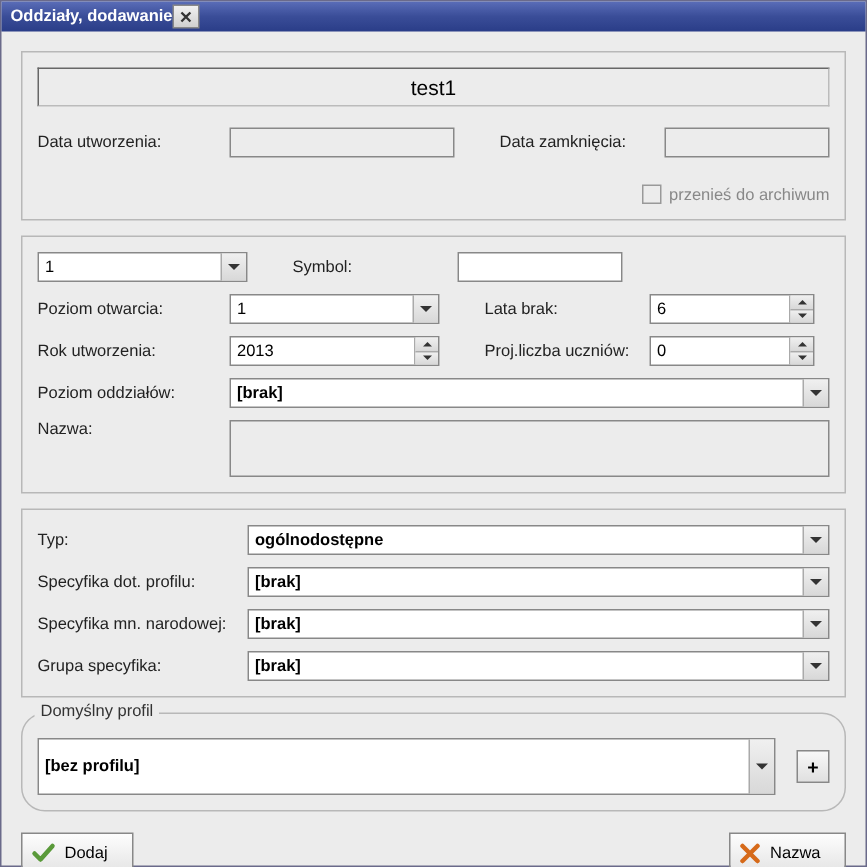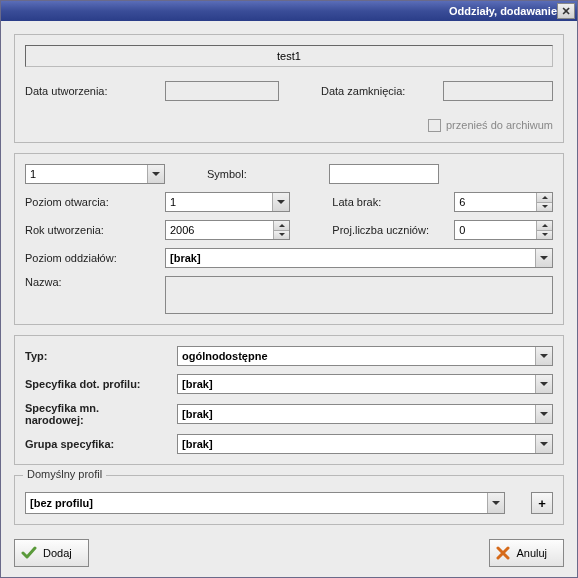--- a/index.html
+++ b/index.html
@@ -18,21 +18,21 @@
     position: relative;
   }
   .titlebar {
     height: 20px;
     background: linear-gradient(to bottom, #5a6db8 0%, #3a4d98 50%, #2a3d88 100%);
     color: #fff;
     font-weight: bold;
     font-size: 11px;
     display: flex;
     align-items: center;
-    justify-content: flex-end;
+    justify-content: flex-start;
     padding: 0 2px 0 6px;
   }
   .close-btn {
     width: 18px;
     height: 16px;
     background: linear-gradient(to bottom, #f0f0f0, #d0d0d0);
     border: 1px solid #888;
     display: flex;
     align-items: center;
     justify-content: center;
@@ -46,51 +46,52 @@
   .groupbox {
     border: 1px solid #b8b8b8;
     background: #ececec;
     padding: 10px;
     margin-bottom: 10px;
     position: relative;
   }
   .groupbox.with-legend {
     padding-top: 16px;
     margin-top: 6px;
+    border-radius: 16px;
   }
   .legend {
     position: absolute;
     top: -8px;
     left: 8px;
     background: #ececec;
     padding: 0 4px;
     font-size: 11px;
     color: #333;
   }
   .title-field {
     border: 1px inset #bbb;
     background: #ececec;
     text-align: center;
     padding: 4px;
     margin-bottom: 14px;
-    font-size: 11px;
+    font-size: 14px;
   }
   .row {
     display: flex;
     align-items: center;
     margin-bottom: 8px;
-    gap: 22px;
+    gap: 10px;
   }
   .row:last-child { margin-bottom: 0; justify-content: center; }
   .lbl {
     font-size: 11px;
     color: #222;
   }
   .lbl-left { width: 118px; flex: 0 0 auto; }
-  .lbl-left-wide { width: 130px; flex: 0 0 auto; font-weight: bold; }
+  .lbl-left-wide { width: 130px; flex: 0 0 auto; }
   .lbl-right { width: 100px; flex: 0 0 auto; margin-left: 20px; }
   .textbox, .combo, .spin {
     border: 1px solid #888;
     background: #fff;
     height: 20px;
     font-size: 11px;
     padding: 1px 3px;
   }
   .textbox.disabled, .combo.disabled {
     background: #ececec;
@@ -146,20 +147,21 @@
     border-bottom: 3px solid #333;
   }
   .arrow-down-sm {
     width: 0; height: 0;
     border-left: 3px solid transparent;
     border-right: 3px solid transparent;
     border-top: 3px solid #333;
   }
   .checkbox-row {
     display: flex;
+    align-items: center;
     justify-content: flex-end;
     gap: 5px;
     color: #888;
     margin-top: 18px;
   }
   .chk {
     width: 13px;
     height: 13px;
     border: 1px solid #999;
     background: #ececec;
@@ -266,21 +268,21 @@
               </div>
             <div class="sbtn">
                 <div class="arrow-down-sm"></div>
               </div>
           </div>
         </div>
       </div>
       <div class="row">
         <span class="lbl lbl-left">Rok utworzenia:</span>
         <div class="spin w140">
-          <span>2006</span>
+          <span>2013</span>
           <div class="spin-btns">
             <div class="sbtn">
                 <div class="arrow-up-sm"></div>
               </div>
             <div class="sbtn">
                 <div class="arrow-down-sm"></div>
               </div>
           </div>
         </div>
         <span class="lbl lbl-right">Proj.liczba uczniów:</span>
@@ -346,21 +348,21 @@
           <div class="arrow">
               <div class="arrow-down"></div>
             </div>
         </div>
       </div>
     </div>
 
     <div class="groupbox with-legend">
       <div class="legend">Domyślny profil</div>
       <div class="row">
-        <div class="combo flex1" style="height:22px;">
+        <div class="combo flex1" style="height:38px;">
           <span>[bez profilu]</span>
           <div class="arrow">
               <div class="arrow-down"></div>
             </div>
         </div>
         <div class="plus-btn">
           <span>+</span>
         </div>
       </div>
     </div>
@@ -373,18 +375,18 @@
             </svg>
         </span>
         <span>Dodaj</span>
       </div>
       <div class="btn">
         <span class="icon-cancel">
           <svg viewBox="0 0 14 14">
               <path d="M2 2 L12 12 M12 2 L2 12" stroke="#d66a1a" stroke-width="3" stroke-linecap="round"></path>
             </svg>
         </span>
-        <span>Anuluj</span>
+        <span>Nazwa</span>
       </div>
     </div>
 
   </div>
 </div>
 
 </body></html>

